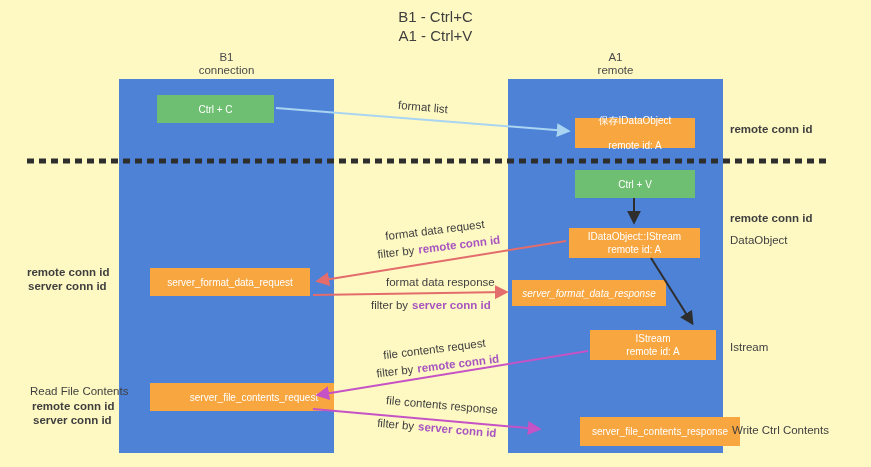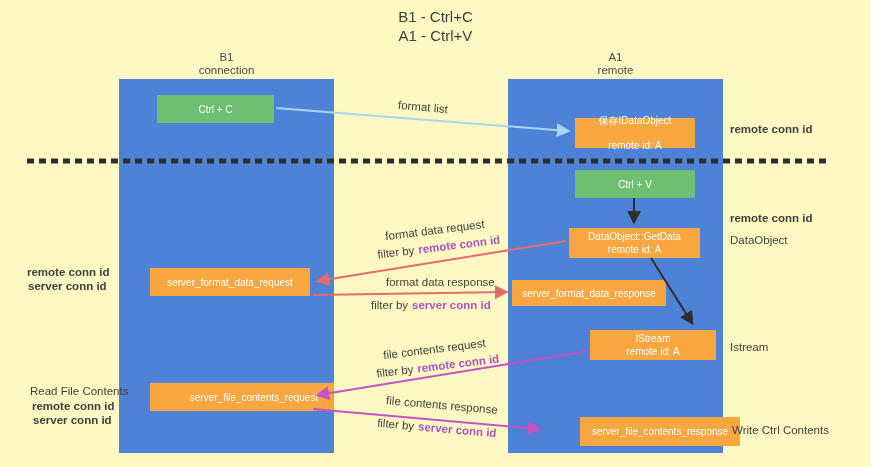--- a/index.html
+++ b/index.html
@@ -76,29 +76,29 @@
   <div class="box orange" style="left:575px; top:118px; width:120px; height:30px;gap:12px;">
     <div>保存IDataObject</div>
     <div>remote id: A</div>
   </div>
 
   <div class="box green" style="left:575px; top:170px; width:120px; height:28px;">
     <div>Ctrl + V</div>
   </div>
 
   <div class="box orange" style="left:569px; top:228px; width:131px; height:30px;">
-    <div>DataObject::GetData</div>
+    <div>IDataObject::IStream</div>
     <div>remote id: A</div>
   </div>
 
   <div class="box orange" style="left:150px; top:268px; width:160px; height:28px;">
     <div>server_format_data_request</div>
   </div>
 
-  <div class="box orange" style="left:512px; top:280px; width:154px; height:26px;">
+  <div class="box orange" style="left:512px; top:280px; width:154px; height:26px;font-style:italic;">
     <div>server_format_data_response</div>
   </div>
 
   <div class="box orange" style="left:590px; top:330px; width:126px; height:30px;">
     <div>IStream</div>
     <div>remote id: A</div>
   </div>
 
   <div class="box orange" style="left:150px; top:383px; width:160px; height:28px;padding-left:24px;">
     <div>server_file_contents_request</div>

